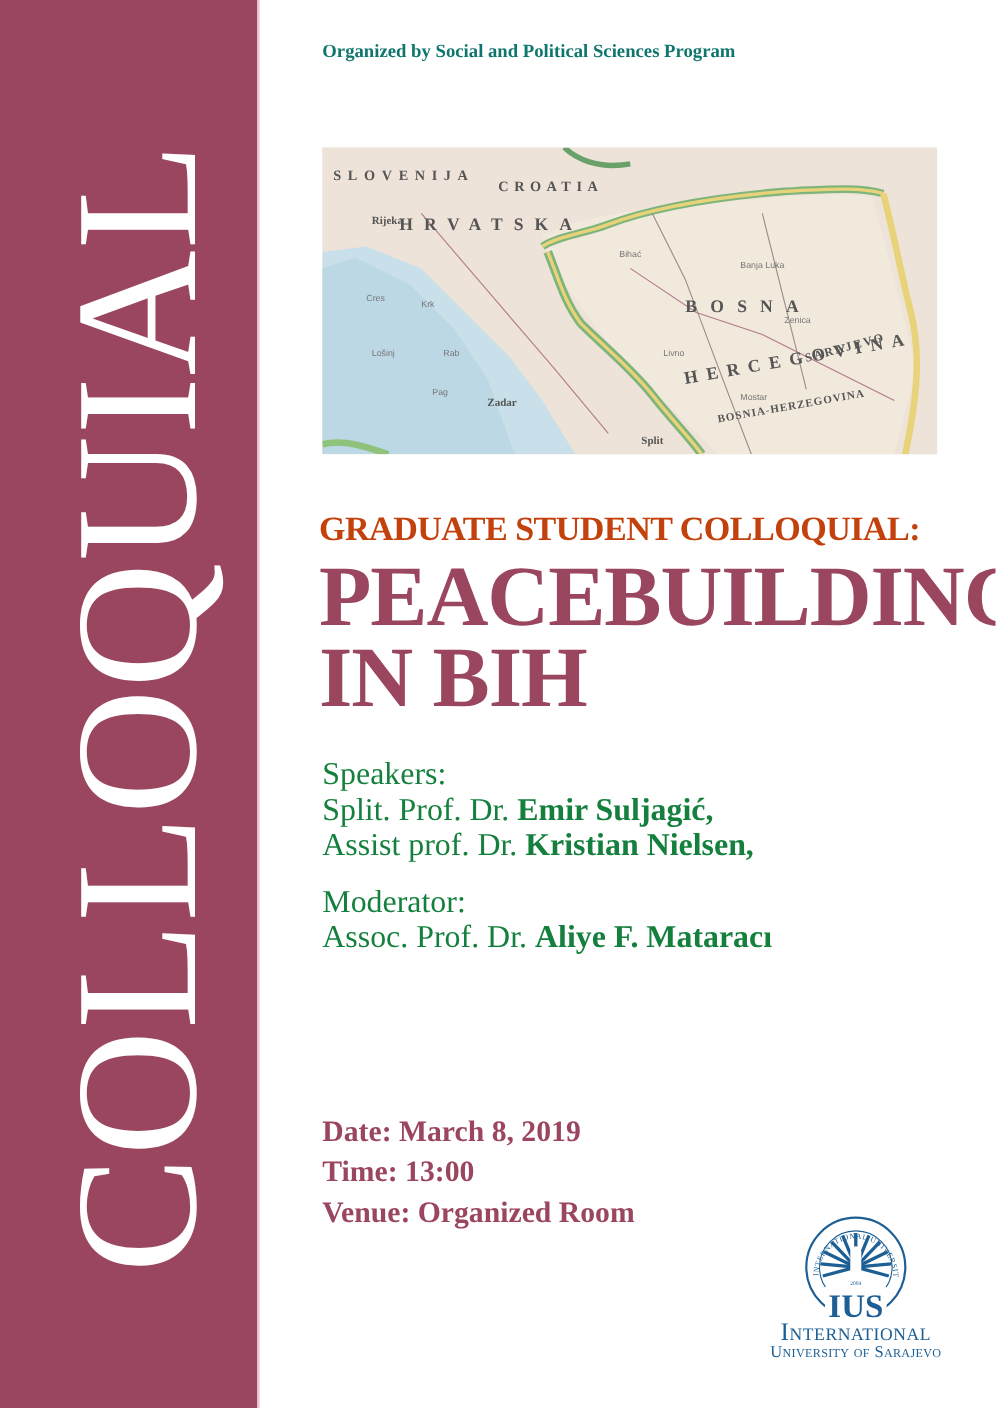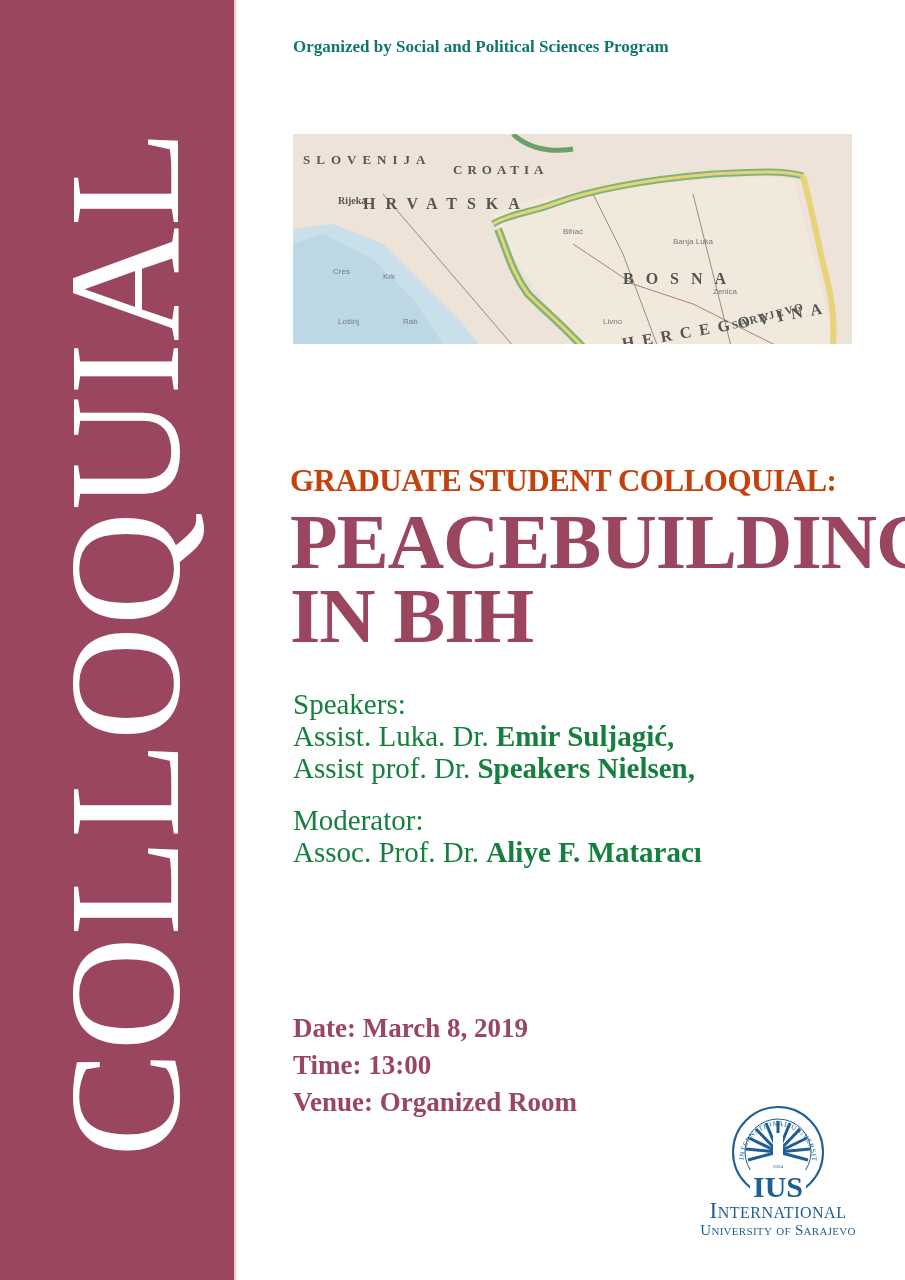--- a/index.html
+++ b/index.html
@@ -25,21 +25,21 @@
     font-size: 158px;
     line-height: 1;
     white-space: nowrap;
     letter-spacing: 1px;
   }
   .organizer {
     position: absolute; left: 293px; top: 37px;
     font-size: 17px; font-weight: bold; color: #0f766e;
   }
   .map {
-    position: absolute; left: 293px; top: 134px; width: 559px; height: 210px;
+    position: absolute; left: 293px; top: 134px; width: 559px; height: 279px;
     overflow: hidden;
     background: #efe6dd;
   }
   .map svg { display: block; }
   .subtitle {
     position: absolute; left: 290px; top: 463px;
     font-size: 31px; font-weight: bold; color: #c2410c;
     letter-spacing: -0.5px; white-space: nowrap;
   }
   .title {
@@ -135,24 +135,24 @@
 
 <div class="subtitle">GRADUATE STUDENT COLLOQUIAL:</div>
 <div class="title">
   <div>PEACEBUILDING</div>
   <div>IN BIH</div>
 </div>
 
 <div class="people">
   <div class="line">Speakers:</div>
   <div class="line">
-    <span>Assist. Luka. Dr. </span><b>Emir Suljagić,</b>
+    <span>Split. Prof. Dr. </span><b>Emir Suljagić,</b>
   </div>
   <div class="line">
-    <span>Assist prof. Dr. </span><b>Speakers Nielsen,</b>
+    <span>Assist prof. Dr. </span><b>Kristian Nielsen,</b>
   </div>
   <div class="gap"></div>
   <div class="line">Moderator:</div>
   <div class="line">
     <span>Assoc. Prof. Dr. </span><b>Aliye F. Mataracı</b>
   </div>
 </div>
 
 <div class="details">
   <div class="line">Date: March 8, 2019</div>

